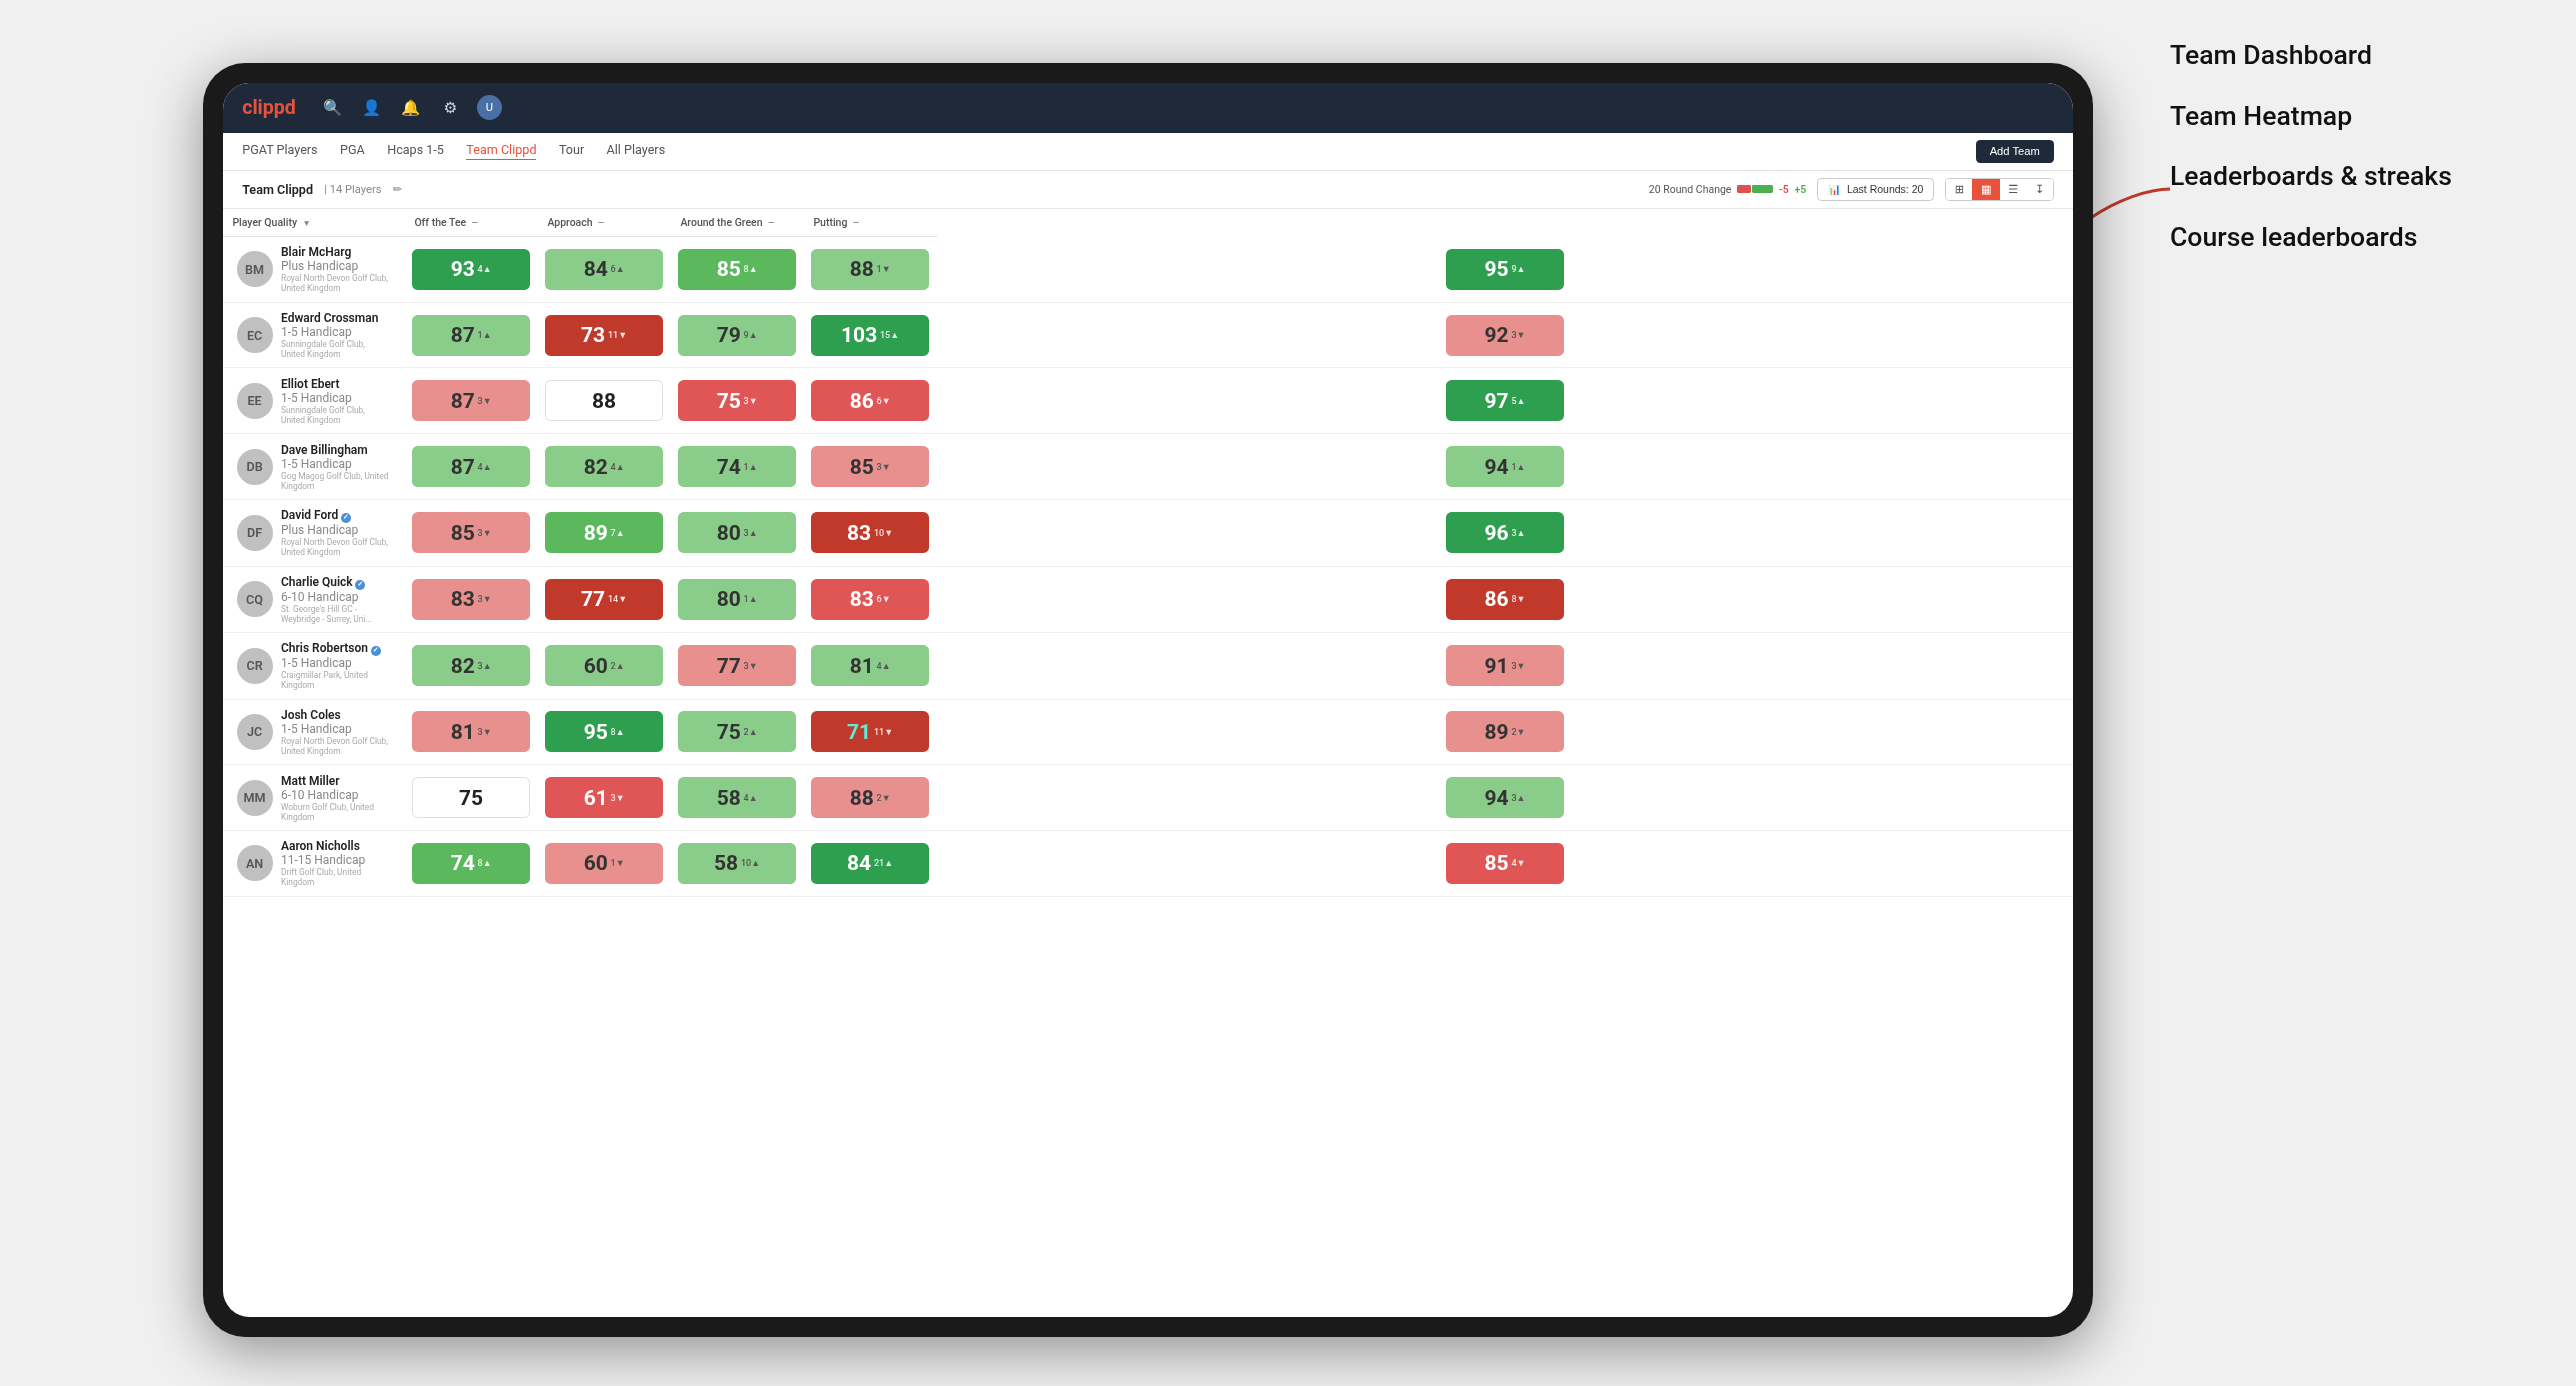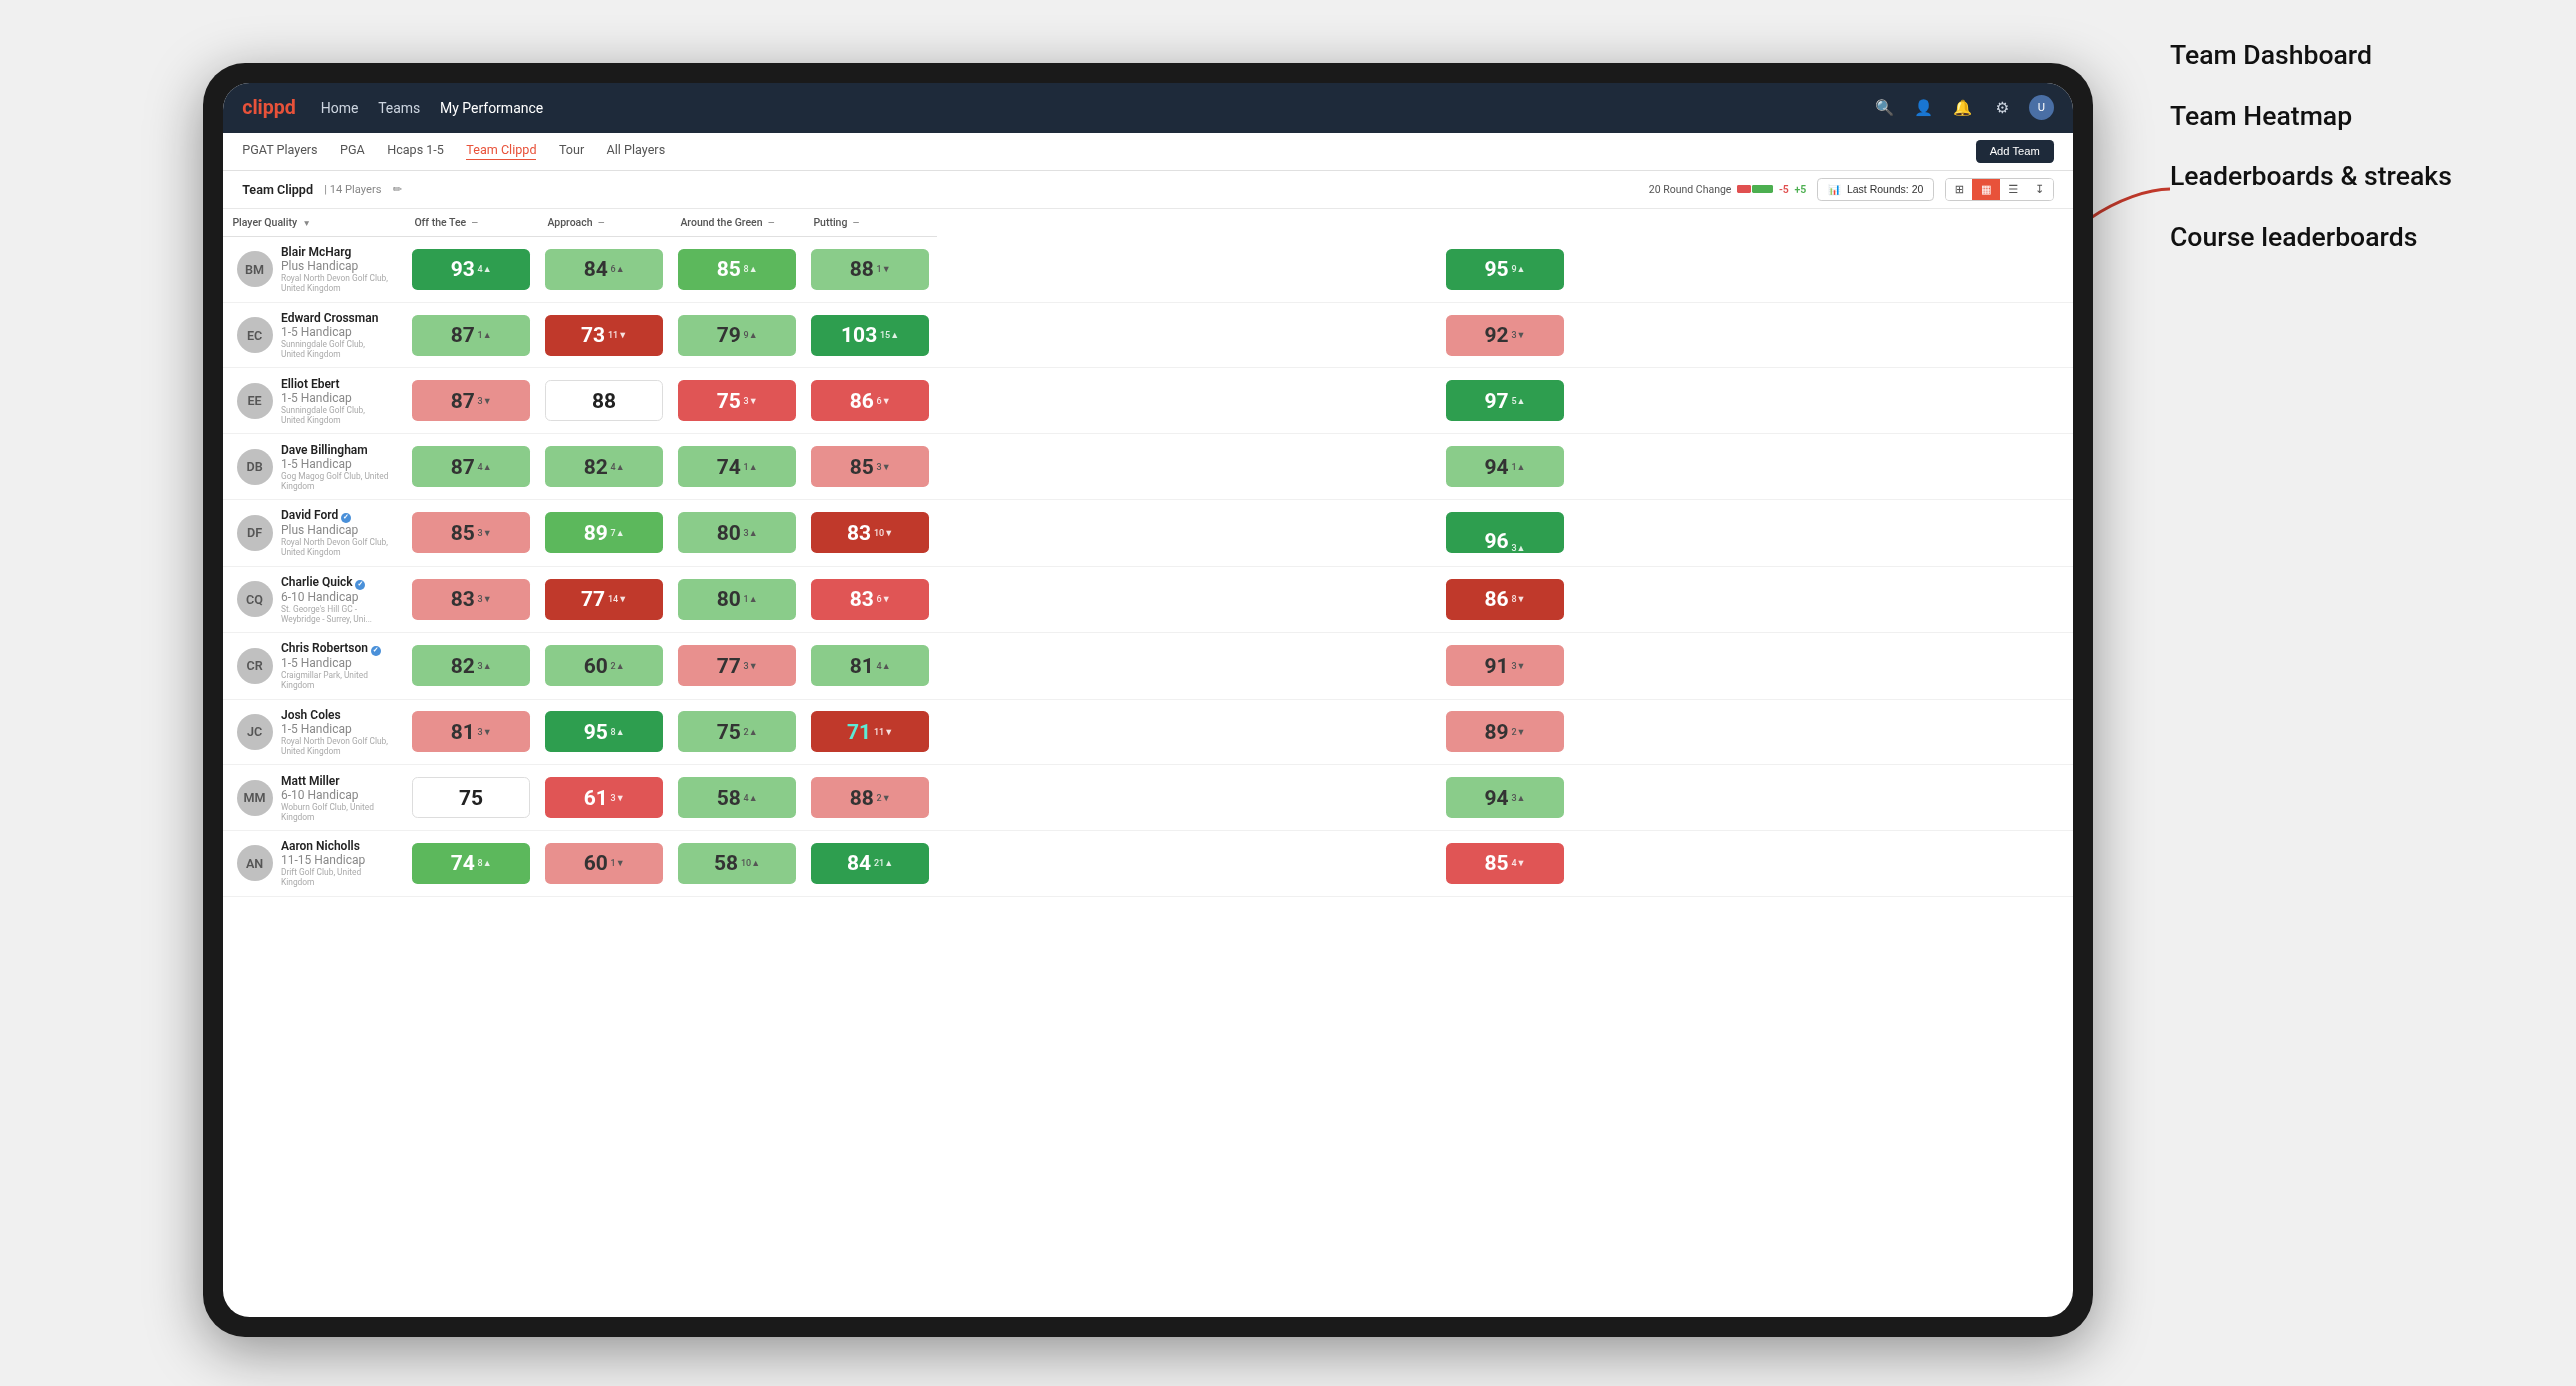--- a/index.html
+++ b/index.html
@@ -341,25 +341,20 @@
     </marker>
   </defs>
   <path d="M 260 20 C 200 20, 80 80, 60 180" stroke="#c0392b" stroke-width="4" fill="none" marker-end="url(#arrowhead)"></path>
 </svg>
 
 <div class="tablet-frame">
   <div class="tablet-screen">
 
     <nav class="navbar">
       <div class="logo">clippd</div>
-      <div class="nav-items">
-        <span class="nav-item">Home</span>
-        <span class="nav-item">Teams</span>
-        <span class="nav-item active">My Performance</span>
-      </div>
       <div class="nav-right">
         <div class="nav-icon">🔍</div>
         <div class="nav-icon">👤</div>
         <div class="nav-icon">🔔</div>
         <div class="nav-icon">⚙</div>
         <div class="nav-avatar">U</div>
       </div>
     </nav>
 
     <div class="subnav">
@@ -657,21 +652,21 @@
     </td>
               <td class="metric-cell">
       <div class="metric-box" style="background:#c0392b; ">
         <span class="metric-value" style="color:#fff;">83</span>
         <span class="metric-change" style="color:rgba(255,255,255,0.85);font-size:9px;">
                     <sub style="font-size:9px;">10▼</sub>
                   </span>
       </div>
     </td>
               <td class="metric-cell">
-      <div class="metric-box" style="background:#2e9e4f;align-items:flex-end; ">
+      <div class="metric-box" style="background:#2e9e4f; ">
         <span class="metric-value" style="color:#fff;">96</span>
         <span class="metric-change" style="color:rgba(255,255,255,0.85);font-size:9px;">
                     <sub style="font-size:9px;">3▲</sub>
                   </span>
       </div>
     </td>
             </tr>
             <tr>
               <td>
     <div class="player-cell">

